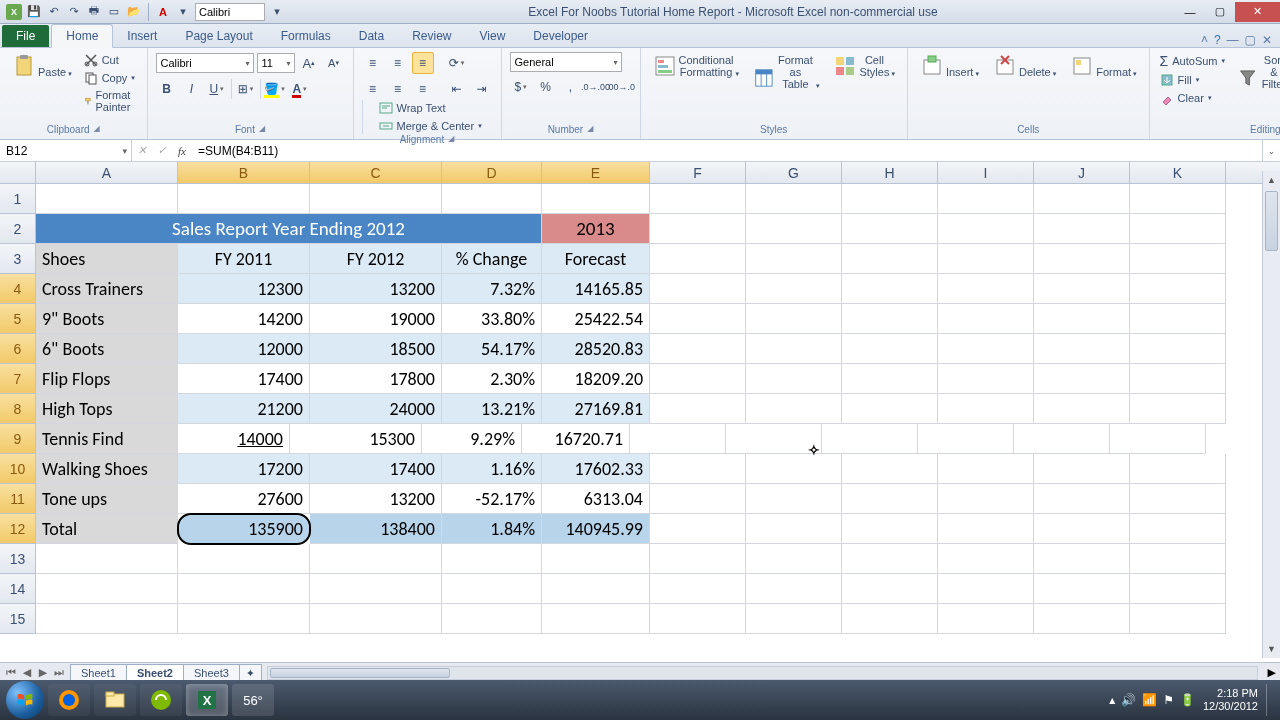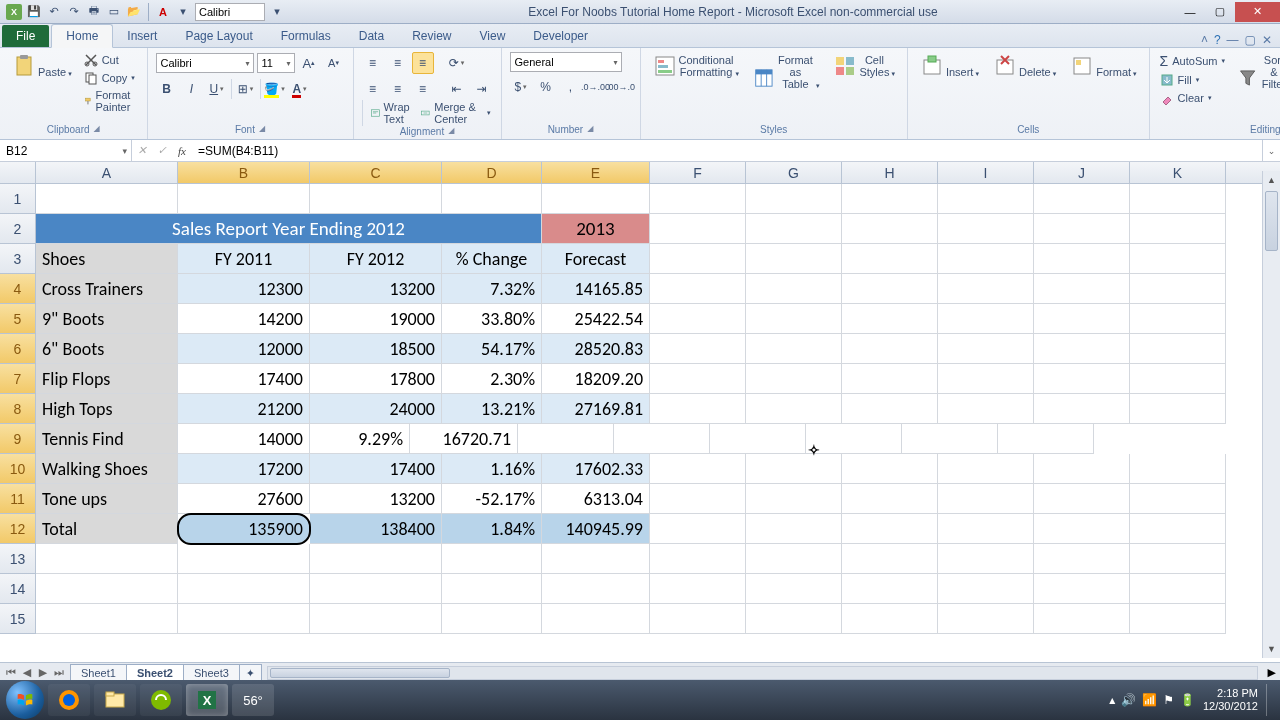--- a/index.html
+++ b/index.html
@@ -246,21 +246,21 @@
       </div>
       <div class="font-row">
         <span class="icon-btn">≡</span>
         <span class="icon-btn">≡</span>
         <span class="icon-btn">≡</span>
         <span style="width:6px;"></span>
         <span class="icon-btn">⇤</span>
         <span class="icon-btn">⇥</span>
       </div>
     </div>
-    <div class="group-body" style="gap:2px; border-left:1px solid #cfd7e4; padding-left:6px;">
+    <div class="group-body" style="flex-direction:column; gap:2px; border-left:1px solid #cfd7e4; padding-left:14px;">
       <div class="sm-btn">
           <svg viewBox="0 0 14 14">
             <rect x="1" y="2" width="12" height="10" fill="none" stroke="#5a8"></rect>
             <path d="M3 5h8M3 7h5" stroke="#5a8"></path>
           </svg>
           <span>Wrap Text</span>
         </div>
       <div class="sm-btn">
           <svg viewBox="0 0 14 14">
             <rect x="1" y="4" width="12" height="6" fill="none" stroke="#5a8"></rect>
@@ -565,21 +565,22 @@
           <div class="cell num" style="width: 108px; background: rgb(220, 234, 246);">27169.81</div>
           <div class="cell" style="width: 96px;"></div>
           <div class="cell" style="width: 96px;"></div>
           <div class="cell" style="width: 96px;"></div>
           <div class="cell" style="width: 96px;"></div>
           <div class="cell" style="width: 96px;"></div>
           <div class="cell" style="width: 96px;"></div>
         </div>
         <div class="row">
           <div class="cell" style="width: 142px; background: rgb(217, 217, 217);">Tennis Find</div>
-          <div class="cell num" style="width: 132px; background: rgb(255, 255, 255);">14000</div>
+          <div class="cell num" style="width: 112px; background: rgb(255, 255, 255); text-decoration: underline;">14000</div>
+          <div class="cell num" style="width: 132px; background: rgb(255, 255, 255);">15300</div>
           <div class="cell num" style="width: 100px; background: rgb(255, 255, 255);">9.29%</div>
           <div class="cell num" style="width: 108px; background: rgb(255, 255, 255);">16720.71</div>
           <div class="cell" style="width: 96px;"></div>
           <div class="cell" style="width: 96px;"></div>
           <div class="cell" style="width: 96px;"></div>
           <div class="cell" style="width: 96px;"></div>
           <div class="cell" style="width: 96px;"></div>
           <div class="cell" style="width: 96px;"></div>
         </div>
         <div class="row">

